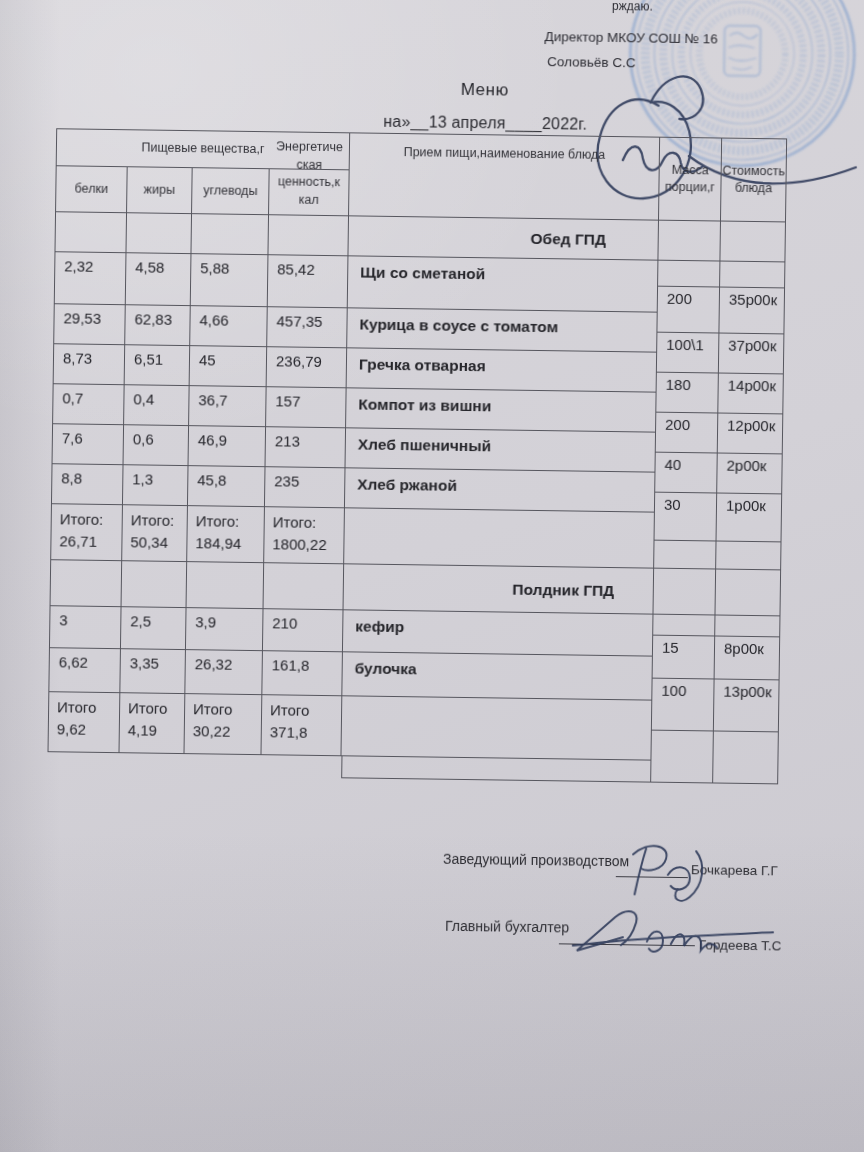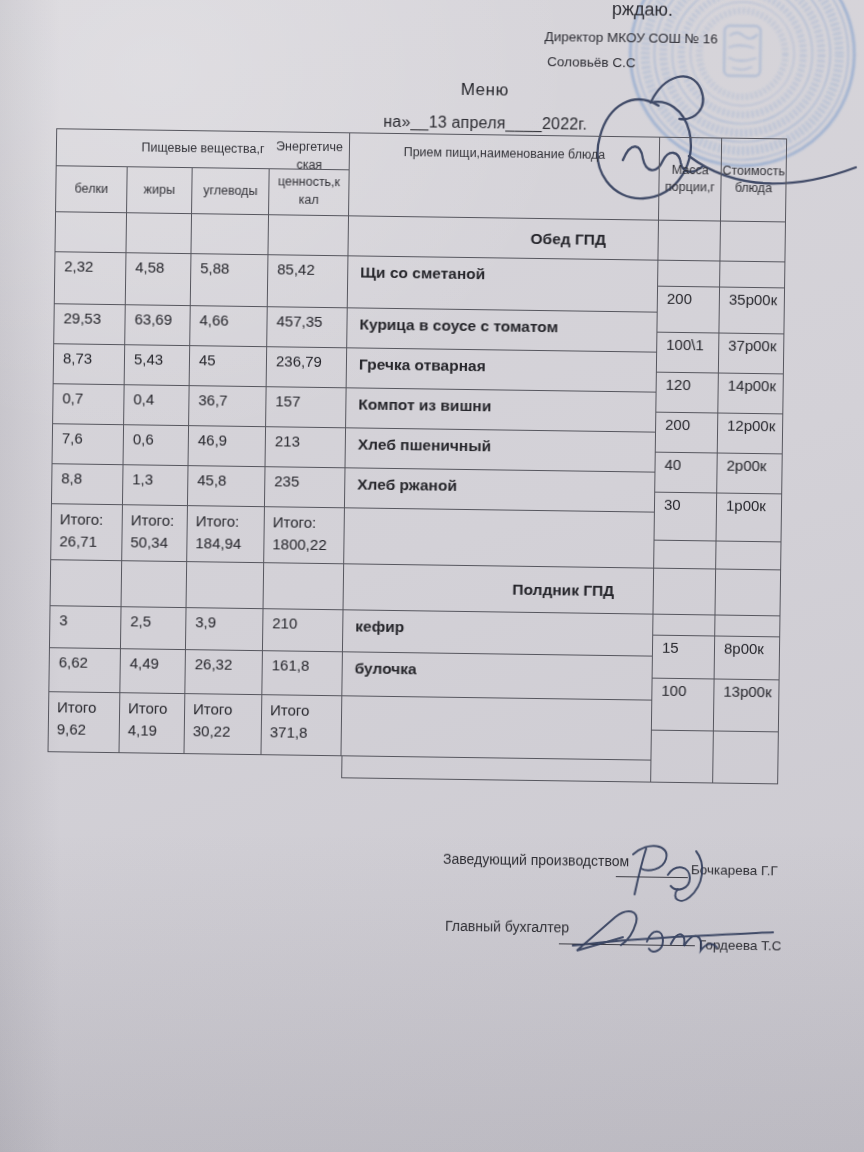--- a/index.html
+++ b/index.html
@@ -71,21 +71,21 @@
       <circle cx="118" cy="114" r="79" stroke-width="8" opacity=".24" stroke-dasharray="2.5 2.4"></circle>
       <circle cx="118" cy="114" r="70" stroke-width="1.1" opacity=".45"></circle>
       <circle cx="118" cy="114" r="61" stroke-width="7" opacity=".23" stroke-dasharray="2.4 2.5"></circle>
       <circle cx="118" cy="114" r="52" stroke-width="1" opacity=".4"></circle>
       <circle cx="118" cy="114" r="43" stroke-width="6.5" opacity=".2" stroke-dasharray="2.2 2.5"></circle>
       <rect x="100" y="86" width="36" height="50" rx="5" stroke-width="1.5" opacity=".5"></rect>
       <path d="M105,96 q8,-6 14,0 q8,6 14,-2 M104,108 q10,-5 26,0 M104,118 q12,6 28,0 M108,128 q10,4 20,-1" stroke-width="1.3" opacity=".45"></path>
     </g>
   </svg>
 
-  <div class="abs small-line" style="left:612px;top:-9px;font-size:18px;">рждаю.</div>
+  <div class="abs small-line" style="left:612px;top:-9px;font-size:12px;">рждаю.</div>
   <div class="abs small-line" style="left:545px;top:22px;">Директор МКОУ СОШ № 16</div>
   <div class="abs small-line" style="left:548px;top:47px;">Соловьёв С.С</div>
 
   <svg class="abs" style="left:540px;top:52px;" width="330" height="160" viewBox="0 0 330 160">
     <g fill="none" stroke="#2c3858" stroke-width="2.3" stroke-linecap="round" opacity=".88">
       <path d="M112,42 C125,14 152,6 162,28 C170,47 156,60 141,58"></path>
       <path d="M120,45 C95,30 70,45 62,76 C52,112 76,140 106,138 C141,135 159,100 151,70 C145,48 128,38 112,42"></path>
       <path d="M85,100 c8,-20 18,-16 20,-2 c3,14 14,16 20,2 c6,-12 16,-10 18,2 c2,10 12,12 22,3"></path>
       <path d="M151,95 C200,131 262,126 318,104"></path>
     </g>
@@ -113,27 +113,27 @@
     <div class="cell" style="grid-area:3/6/4/7"></div>
     <div class="cell" style="grid-area:3/7/4/8"></div>
 
     <div class="cell val bl" style="grid-area:4/1/6/2">2,32</div>
     <div class="cell val" style="grid-area:4/2/6/3">4,58</div>
     <div class="cell val" style="grid-area:4/3/6/4">5,88</div>
     <div class="cell val" style="grid-area:4/4/6/5">85,42</div>
     <div class="cell dish" style="grid-area:4/5/6/6">Щи со сметаной</div>
 
     <div class="cell val bl" style="grid-area:6/1/8/2">29,53</div>
-    <div class="cell val" style="grid-area:6/2/8/3">63,69</div>
+    <div class="cell val" style="grid-area:6/2/8/3">62,83</div>
     <div class="cell val" style="grid-area:6/3/8/4">4,66</div>
     <div class="cell val" style="grid-area:6/4/8/5">457,35</div>
     <div class="cell dish" style="grid-area:6/5/8/6">Курица в соусе с томатом</div>
 
     <div class="cell val bl" style="grid-area:8/1/10/2">8,73</div>
-    <div class="cell val" style="grid-area:8/2/10/3">5,43</div>
+    <div class="cell val" style="grid-area:8/2/10/3">6,51</div>
     <div class="cell val" style="grid-area:8/3/10/4">45</div>
     <div class="cell val" style="grid-area:8/4/10/5">236,79</div>
     <div class="cell dish" style="grid-area:8/5/10/6">Гречка отварная</div>
 
     <div class="cell val bl" style="grid-area:10/1/12/2">0,7</div>
     <div class="cell val" style="grid-area:10/2/12/3">0,4</div>
     <div class="cell val" style="grid-area:10/3/12/4">36,7</div>
     <div class="cell val" style="grid-area:10/4/12/5">157</div>
     <div class="cell dish" style="grid-area:10/5/12/6">Компот из вишни</div>
 
@@ -145,21 +145,21 @@
 
     <div class="cell val bl" style="grid-area:14/1/16/2">8,8</div>
     <div class="cell val" style="grid-area:14/2/16/3">1,3</div>
     <div class="cell val" style="grid-area:14/3/16/4">45,8</div>
     <div class="cell val" style="grid-area:14/4/16/5">235</div>
     <div class="cell dish" style="grid-area:14/5/16/6">Хлеб ржаной</div>
 
     <div class="cell" style="grid-area:4/6/5/7"></div>
     <div class="cell mval" style="grid-area:5/6/7/7">200</div>
     <div class="cell mval" style="grid-area:7/6/9/7">100\1</div>
-    <div class="cell mval" style="grid-area:9/6/11/7">120</div>
+    <div class="cell mval" style="grid-area:9/6/11/7">180</div>
     <div class="cell mval" style="grid-area:11/6/13/7">200</div>
     <div class="cell mval" style="grid-area:13/6/15/7">40</div>
     <div class="cell mval" style="grid-area:15/6/17/7">30</div>
 
     <div class="cell" style="grid-area:4/7/5/8"></div>
     <div class="cell mval" style="grid-area:5/7/7/8">35р00к</div>
     <div class="cell mval" style="grid-area:7/7/9/8">37р00к</div>
     <div class="cell mval" style="grid-area:9/7/11/8">14р00к</div>
     <div class="cell mval" style="grid-area:11/7/13/8">12р00к</div>
     <div class="cell mval" style="grid-area:13/7/15/8">2р00к</div>
@@ -193,21 +193,21 @@
     <div class="cell" style="grid-area:18/6/20/7"></div>
     <div class="cell" style="grid-area:18/7/20/8"></div>
 
     <div class="cell val bl" style="grid-area:20/1/22/2">3</div>
     <div class="cell val" style="grid-area:20/2/22/3">2,5</div>
     <div class="cell val" style="grid-area:20/3/22/4">3,9</div>
     <div class="cell val" style="grid-area:20/4/22/5">210</div>
     <div class="cell dish" style="grid-area:20/5/22/6">кефир</div>
 
     <div class="cell val bl" style="grid-area:22/1/24/2">6,62</div>
-    <div class="cell val" style="grid-area:22/2/24/3">4,49</div>
+    <div class="cell val" style="grid-area:22/2/24/3">3,35</div>
     <div class="cell val" style="grid-area:22/3/24/4">26,32</div>
     <div class="cell val" style="grid-area:22/4/24/5">161,8</div>
     <div class="cell dish" style="grid-area:22/5/24/6">булочка</div>
 
     <div class="cell" style="grid-area:20/6/21/7"></div>
     <div class="cell mval" style="grid-area:21/6/23/7">15</div>
     <div class="cell mval" style="grid-area:23/6/25/7">100</div>
     <div class="cell" style="grid-area:20/7/21/8"></div>
     <div class="cell mval" style="grid-area:21/7/23/8">8р00к</div>
     <div class="cell mval" style="grid-area:23/7/25/8">13р00к</div>

